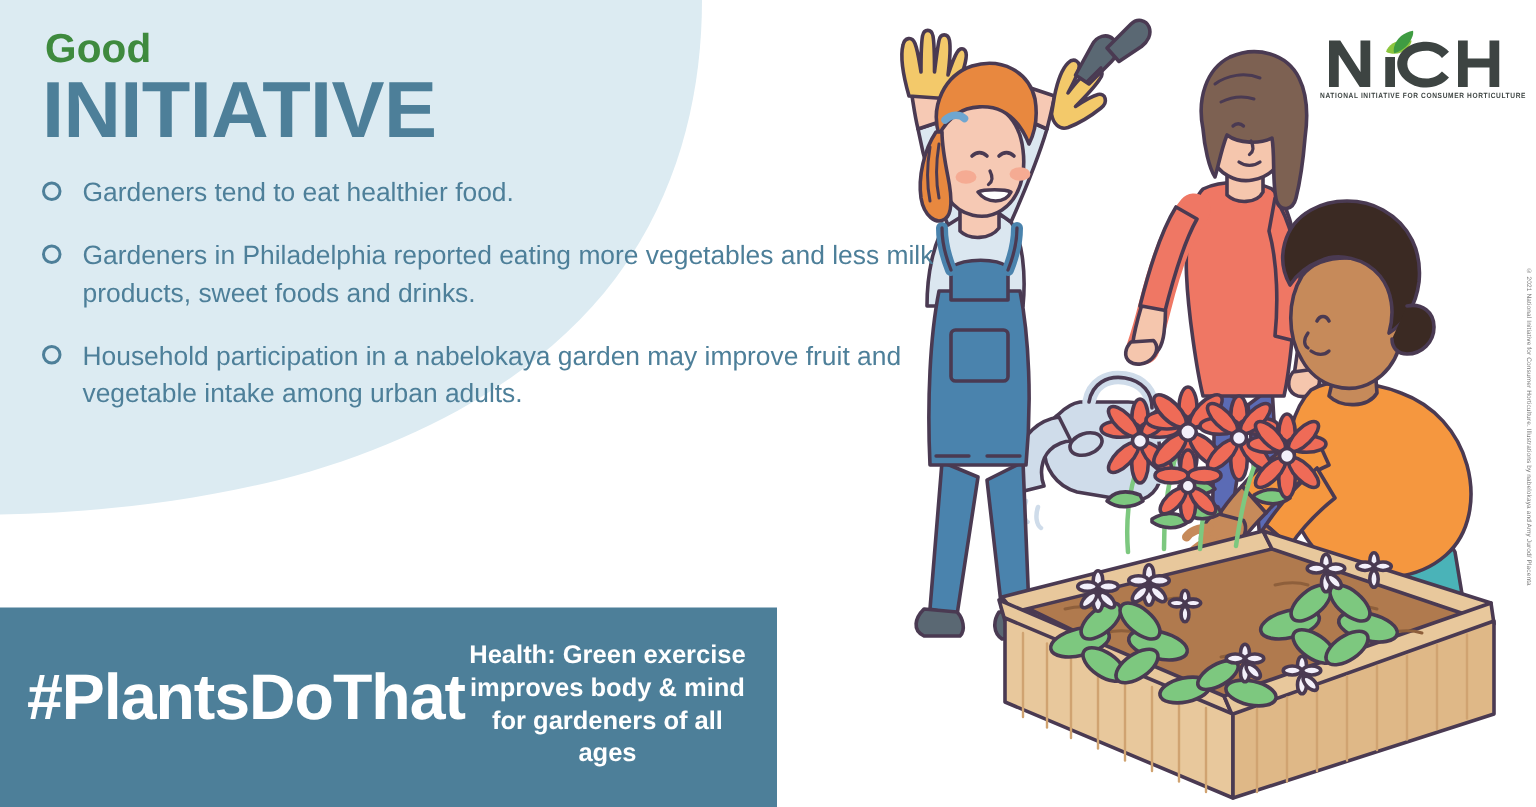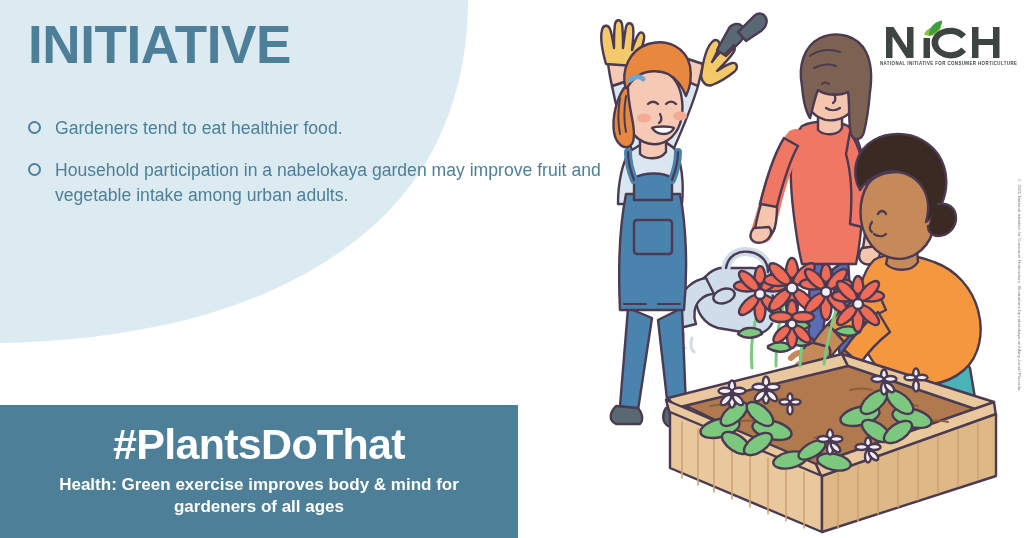--- a/index.html
+++ b/index.html
@@ -89,21 +89,21 @@
   .banner {
     position: absolute;
     left: 0;
     top: 405px;
     width: 518px;
     height: 133px;
     background: #4d7f99;
     color: #ffffff;
     z-index: 4;
     display: flex;
-    flex-direction: column;
+    flex-direction: row;
     align-items: center;
     justify-content: center;
     box-sizing: border-box;
     padding: 4px 18px 8px 18px;
   }
   .banner-hashtag {
     font-size: 43px;
     font-weight: bold;
     letter-spacing: -0.7px;
     line-height: 1.05;
@@ -172,27 +172,32 @@
 
 <div class="poster">
 
   <div class="blue-blob">
     <svg width="640" height="400" viewBox="0 0 640 400" xmlns="http://www.w3.org/2000/svg">
       <path d="M0,0 L468,0 C468,64 452,130 410,186 C362,250 280,296 186,320 C120,336 58,342 0,343 Z" fill="#dcebf2"></path>
     </svg>
   </div>
 
   <div class="heading-block">
+    <div class="kicker">Good</div>
     <div class="headline">INITIATIVE</div>
   </div>
 
   <ul class="bullets">
     <li class="bullet-item">
       <span class="bullet-marker"></span>
       <span>Gardeners tend to eat healthier food.</span>
+    </li>
+    <li class="bullet-item">
+      <span class="bullet-marker"></span>
+      <span>Gardeners in Philadelphia reported eating more vegetables and less milk products, sweet foods and drinks.</span>
     </li>
     <li class="bullet-item">
       <span class="bullet-marker"></span>
       <span>Household participation in a nabelokaya garden may improve fruit and vegetable intake among urban adults.</span>
     </li>
   </ul>
 
   <div class="banner">
     <div class="banner-hashtag">#PlantsDoThat</div>
     <div class="banner-sub">Health: Green exercise improves body &amp; mind for gardeners of all ages</div>

